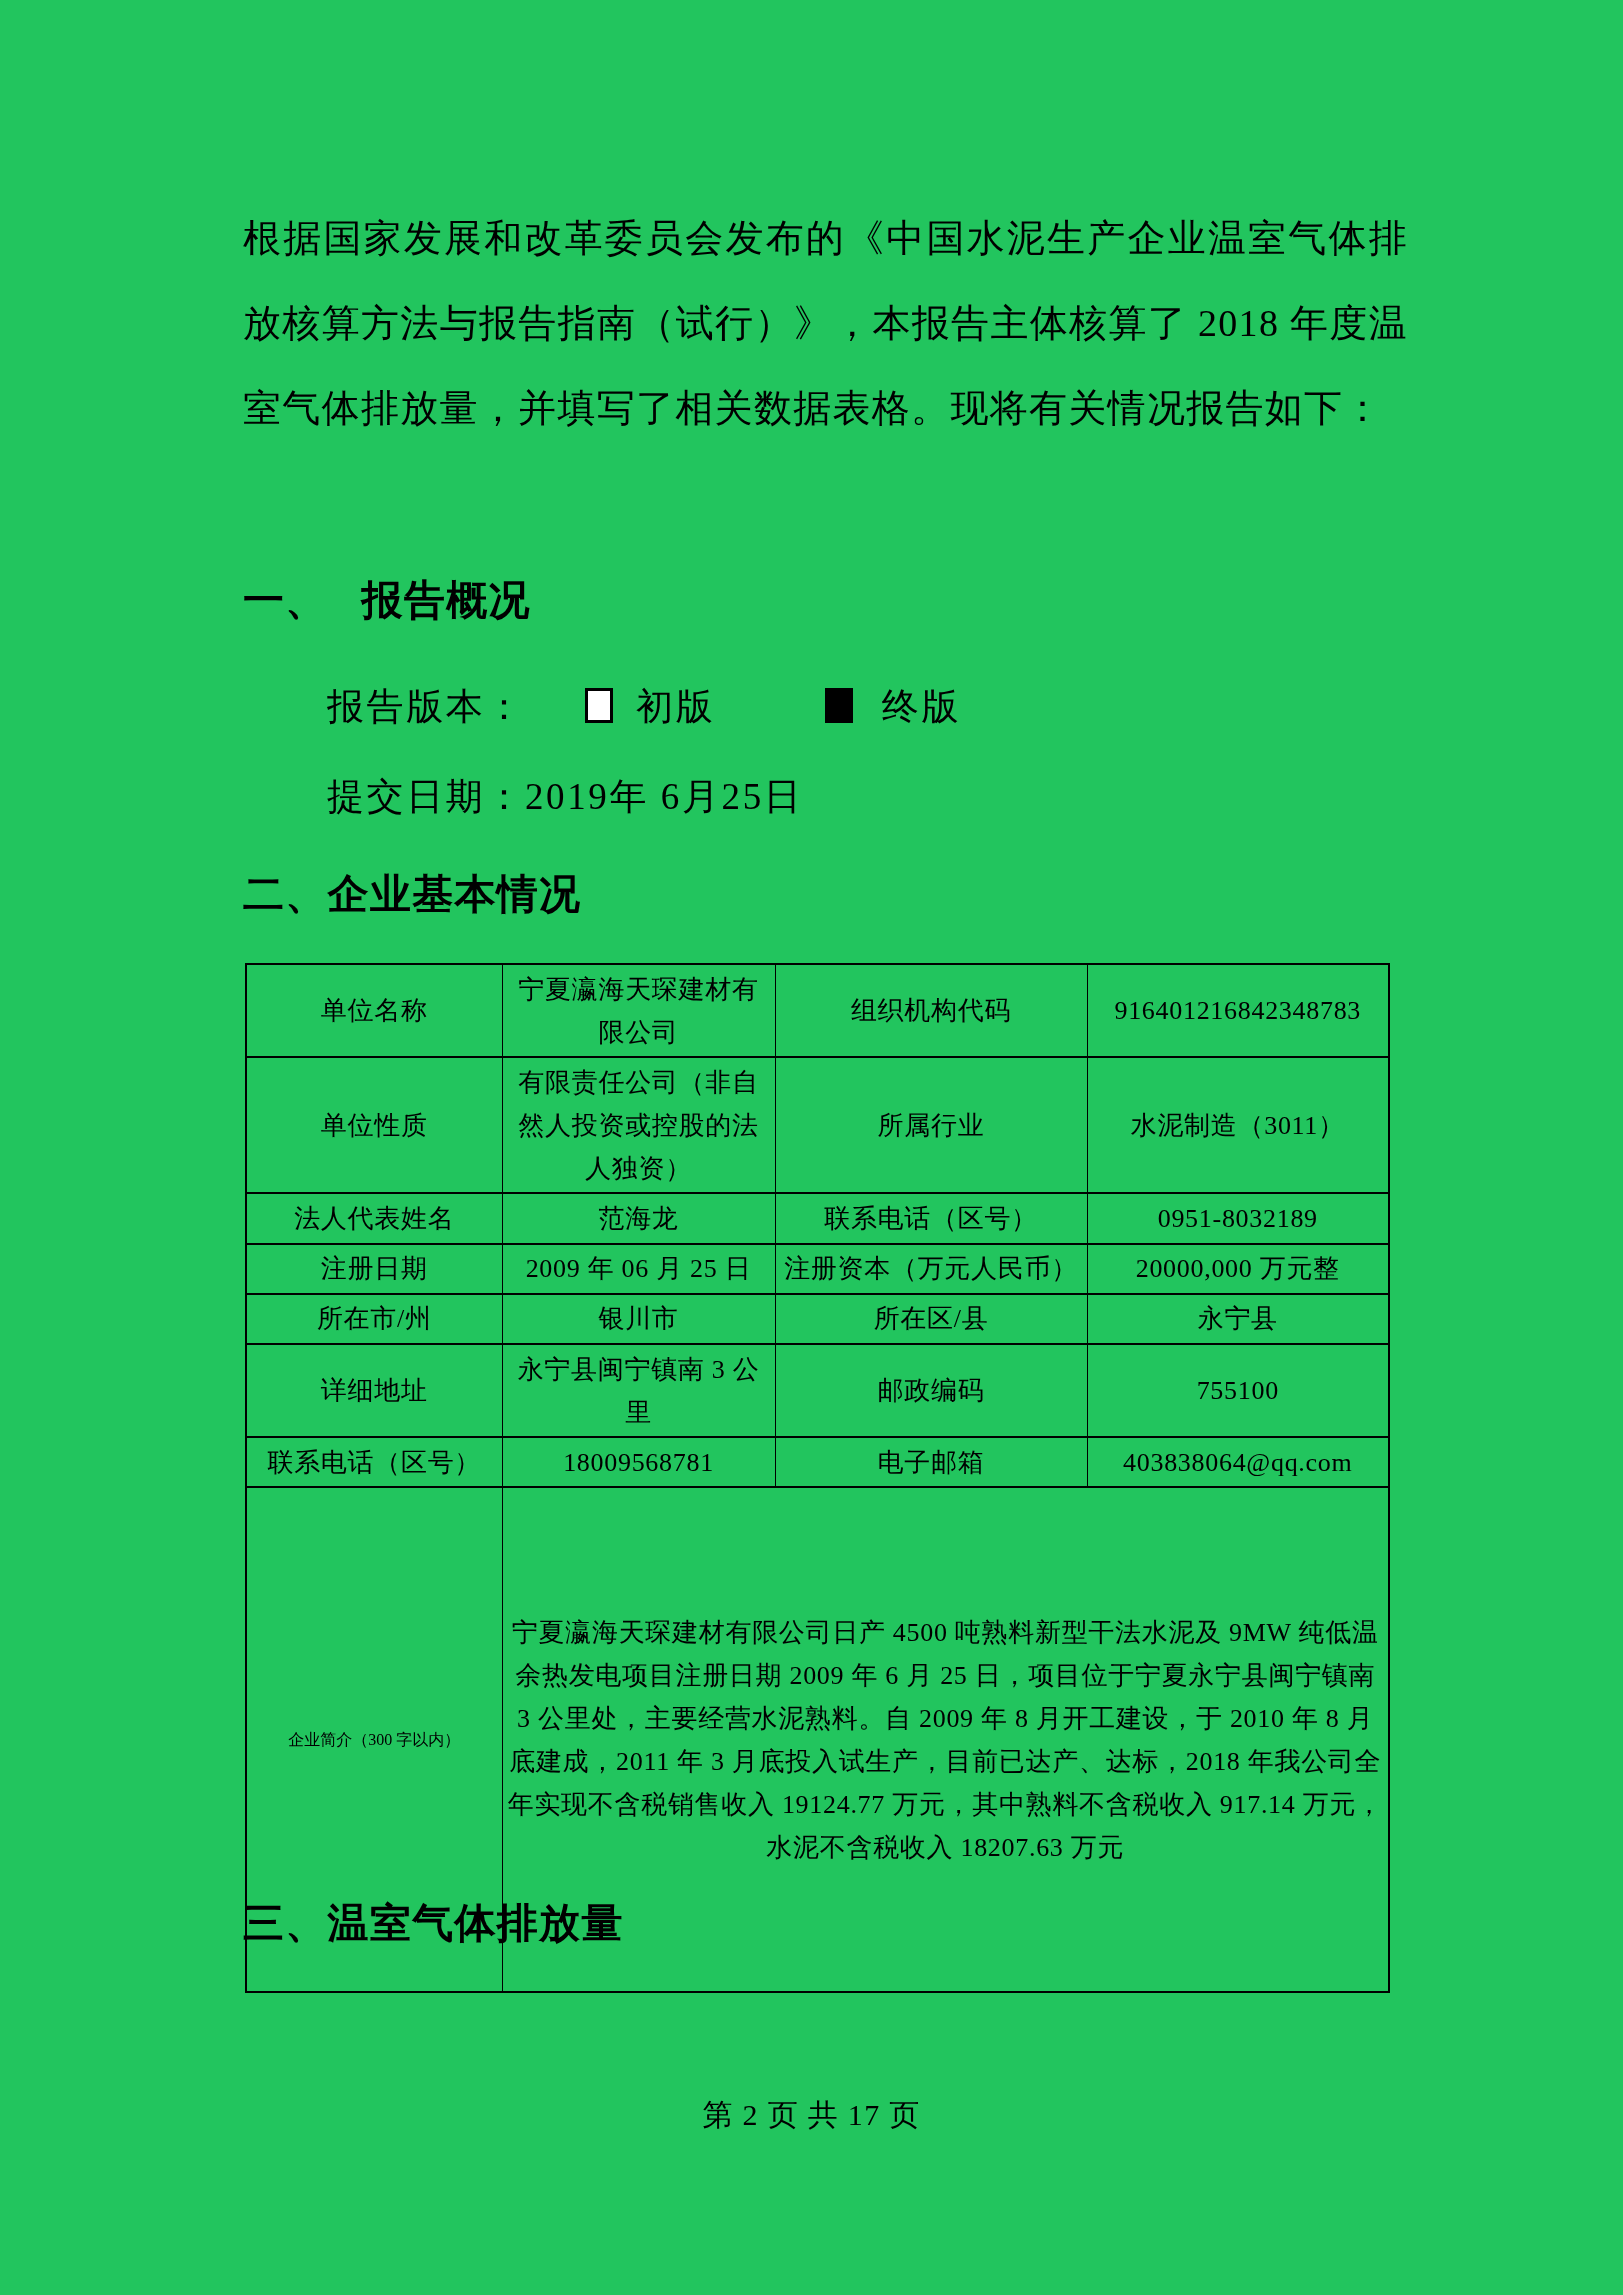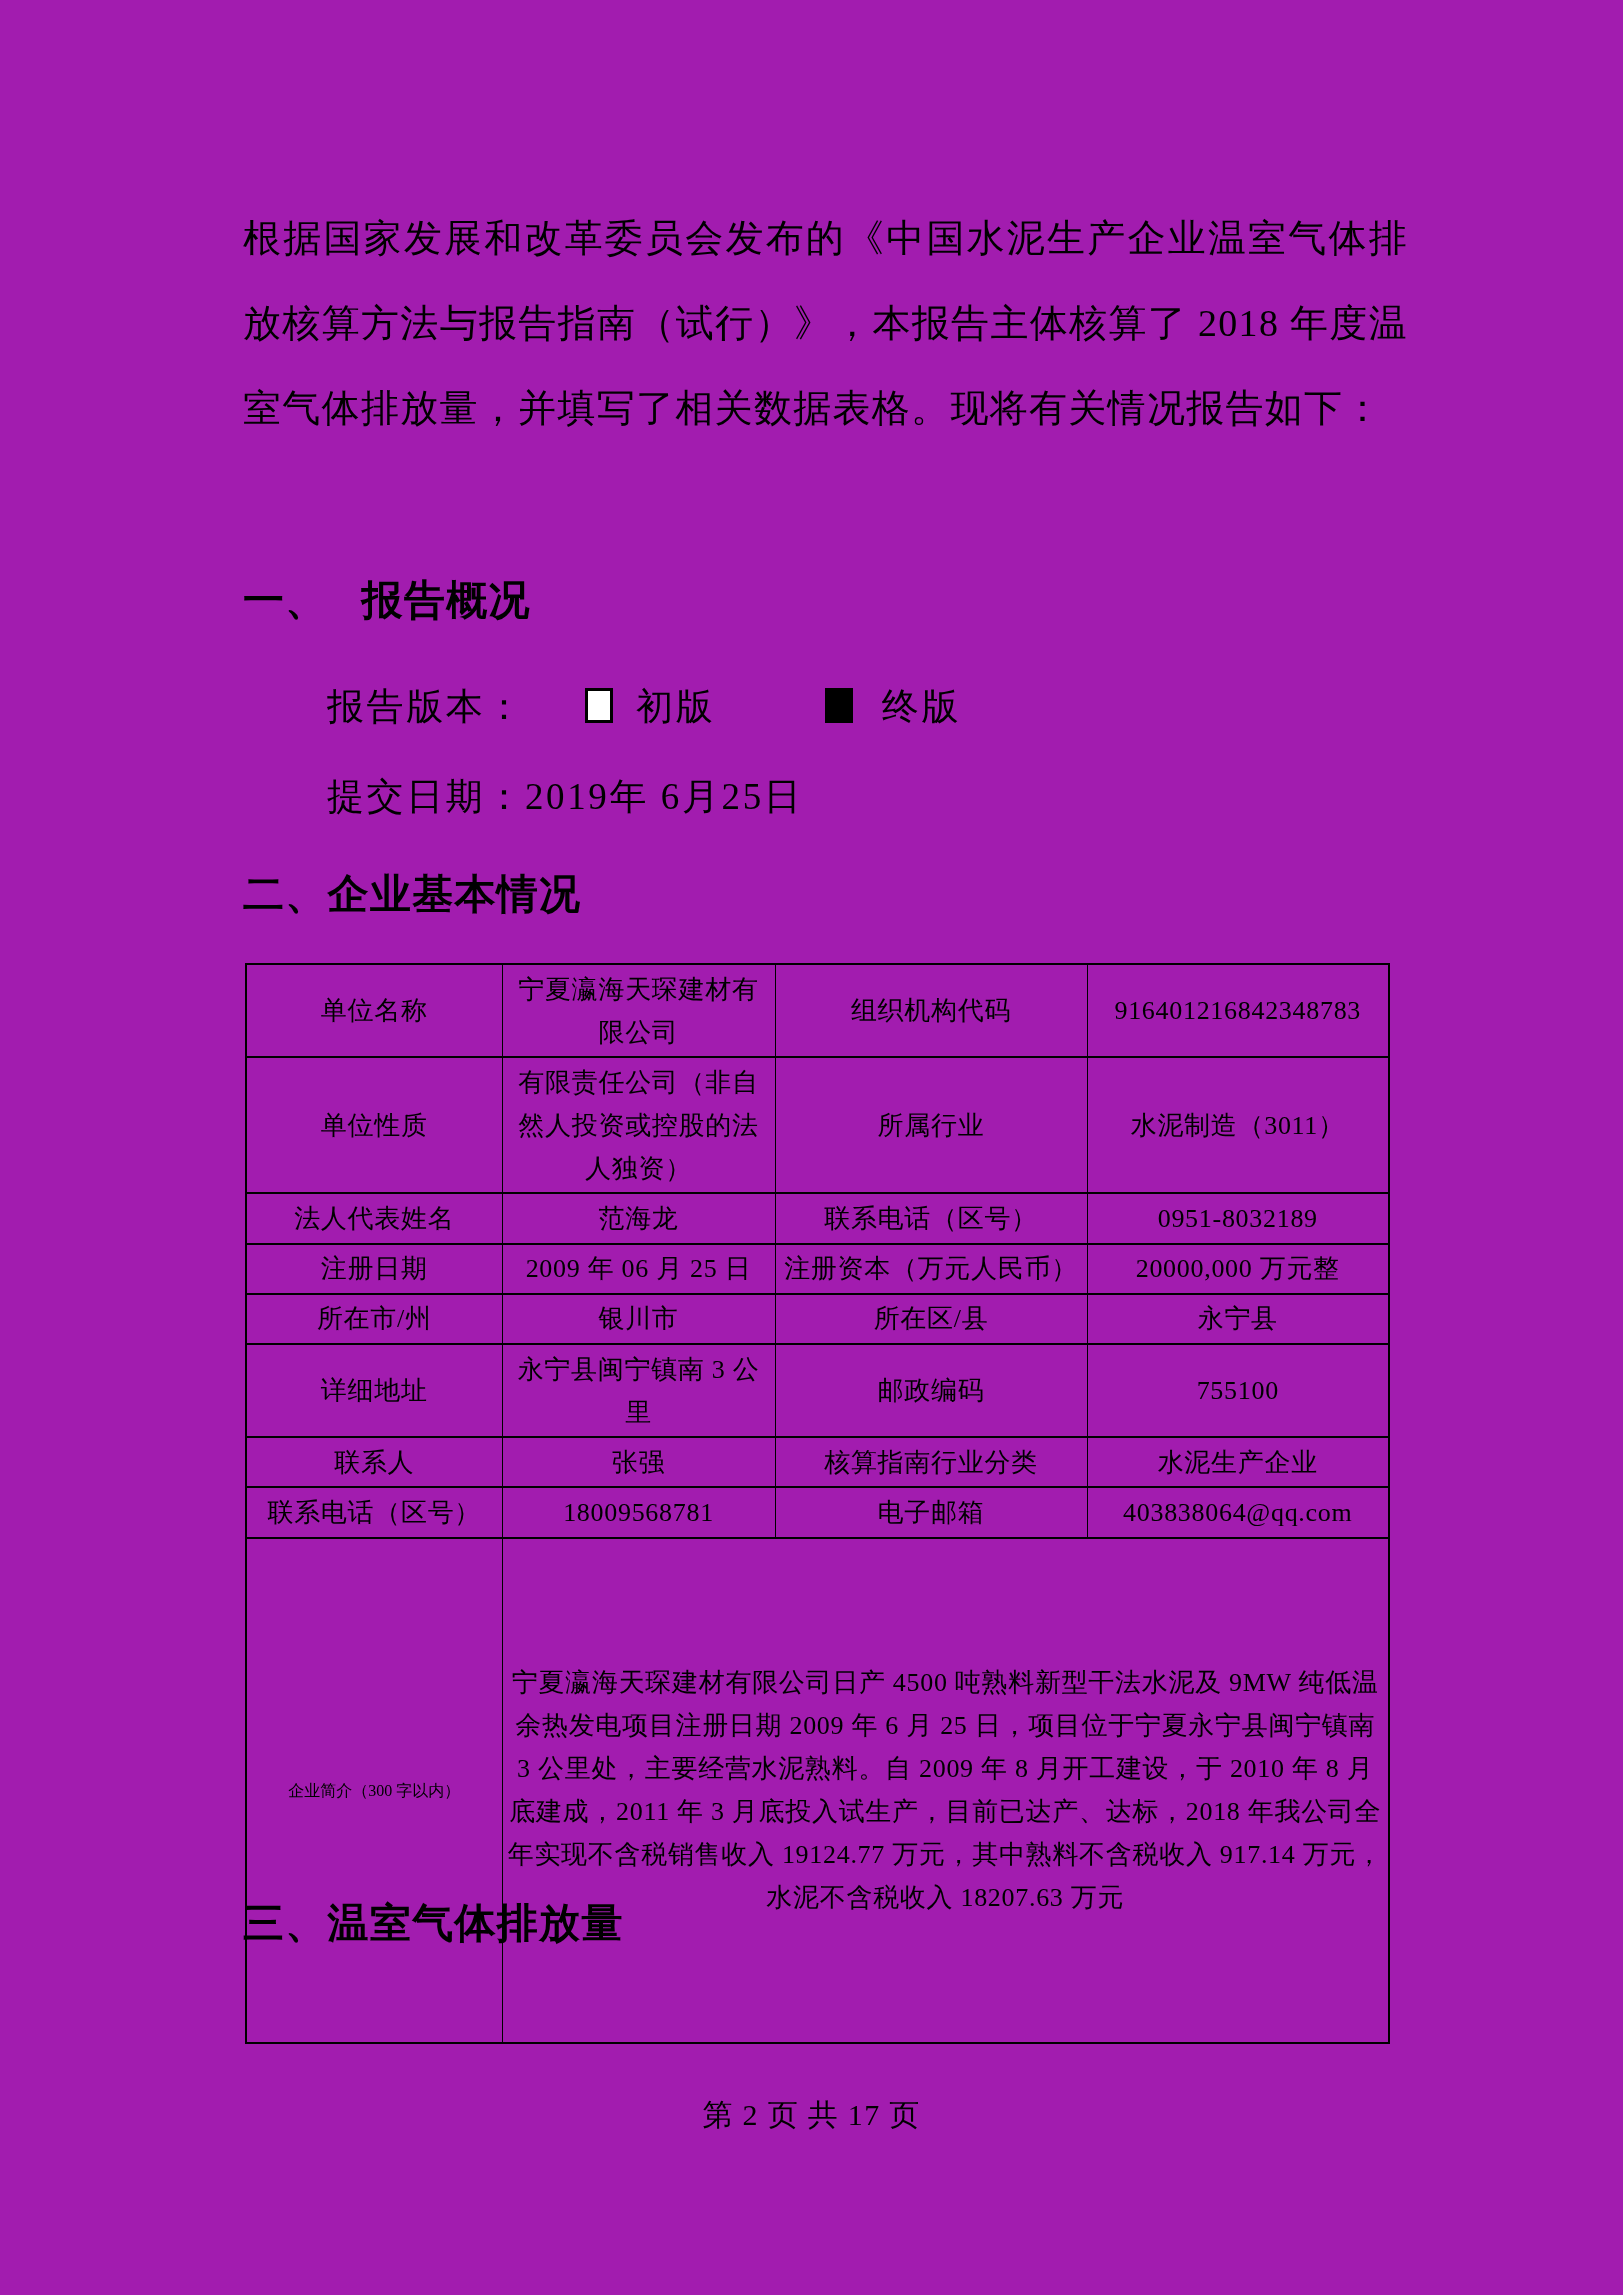--- a/index.html
+++ b/index.html
@@ -11,21 +11,21 @@
     width: 1623px;
     height: 2295px;
     font-family: "Liberation Serif", "DejaVu Serif", serif;
     color: #000000;
     position: relative;
   }
   .page {
     position: relative;
     width: 1623px;
     height: 2295px;
-    background: #a21caf;
+    background: #22c55e;
     overflow: hidden;
   }
 
   
   .intro-para {
     position: absolute;
     left: 243px;
     top: 196px;
     width: 1165px;
     font-size: 38px;
@@ -189,26 +189,20 @@
         <td>银川市</td>
         <td>所在区/县</td>
         <td>永宁县</td>
       </tr>
       <tr style="height:47px;">
         <td>详细地址</td>
         <td>永宁县闽宁镇南 3 公里</td>
         <td>邮政编码</td>
         <td>755100</td>
       </tr>
-      <tr style="height:48px;">
-        <td>联系人</td>
-        <td>张强</td>
-        <td>核算指南行业分类</td>
-        <td>水泥生产企业</td>
-      </tr>
       <tr style="height:49px;">
         <td>联系电话（区号）</td>
         <td>18009568781</td>
         <td>电子邮箱</td>
         <td>403838064@qq.com</td>
       </tr>
       <tr style="height:505px;">
         <td class="intro-label-cell">企业简介（300 字以内）</td>
         <td class="cell-justify" colspan="3">宁夏瀛海天琛建材有限公司日产 4500 吨熟料新型干法水泥及 9MW 纯低温余热发电项目注册日期 2009 年 6 月 25 日，项目位于宁夏永宁县闽宁镇南 3 公里处，主要经营水泥熟料。自 2009 年 8 月开工建设，于 2010 年 8 月底建成，2011 年 3 月底投入试生产，目前已达产、达标，2018 年我公司全年实现不含税销售收入 19124.77 万元，其中熟料不含税收入 917.14 万元，水泥不含税收入 18207.63 万元</td>
       </tr>

